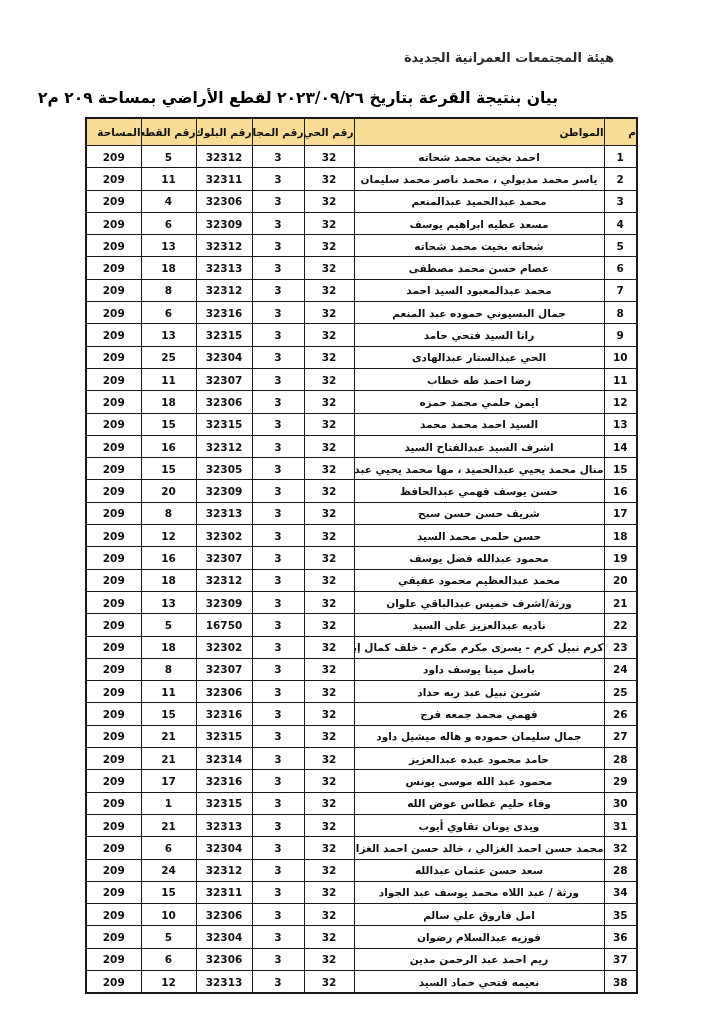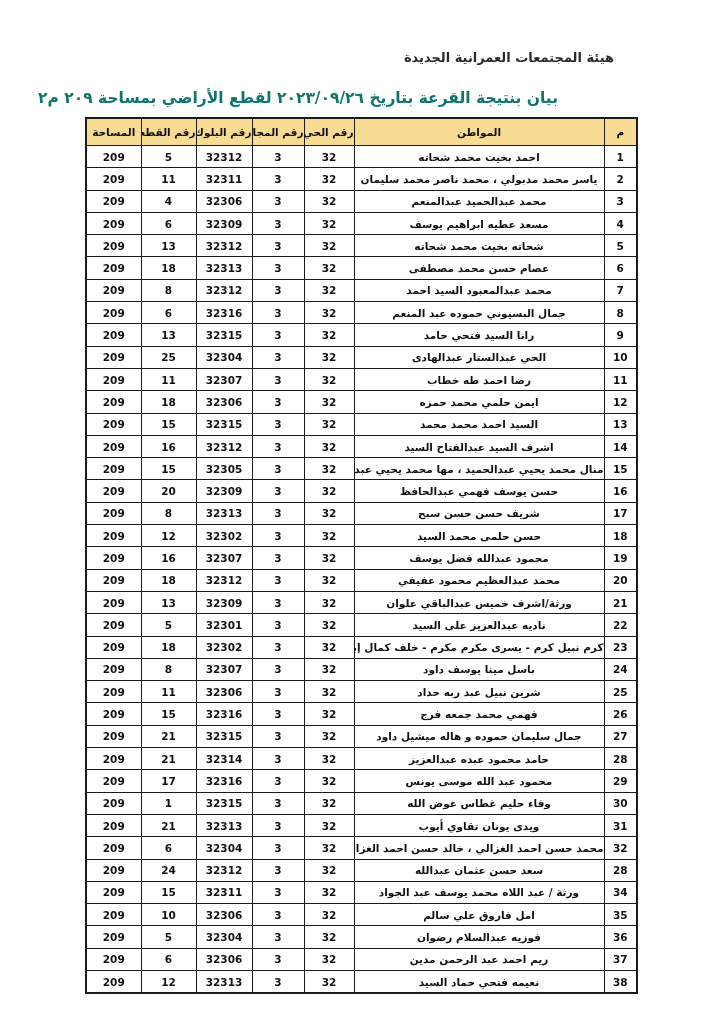--- a/index.html
+++ b/index.html
@@ -7,36 +7,36 @@
     position:relative; width:724px; height:1024px; background:#ffffff;
     font-family:"DejaVu Sans", sans-serif; overflow:hidden;
   }
   .org-block {
     position:absolute; top:48px; right:110px; text-align:right;
     font-size:13px; font-weight:bold; color:#2b2b2b; line-height:20px;
     direction:rtl;
   }
   .doc-title {
     position:absolute; top:89px; right:166px; width:470px;
-    text-align:center; font-size:15.5px; font-weight:bold; color:#0f766e;
+    text-align:center; font-size:15.5px; font-weight:bold; color:#000000;
     direction:rtl; white-space:nowrap;
   }
   table.results {
     position:absolute; top:117px; right:86px; width:551px;
     border-collapse:collapse; table-layout:fixed; direction:rtl;
     border:2.5px solid var(--border,#1a1a1a);
   }
   table.results th, table.results td {
     border:1.6px solid var(--border,#1a1a1a);
     color:var(--text,#111111);
     padding:0; vertical-align:middle;
   }
   table.results th {
     background:var(--header-fill,#F8DC94);
-    height:26px; font-size:10.5px; font-weight:bold; text-align:center;
+    height:26px; font-size:10.5px; font-weight:bold; text-align:right;
     white-space:nowrap; overflow:hidden;
   }
   table.results td {
     height:21.3px; font-size:10.5px; font-weight:bold; text-align:center;
     white-space:nowrap; overflow:hidden;
     font-family:"DejaVu Sans", sans-serif;
   }
   td.c-name { text-align:right; padding:0 3px 0 2px; font-size:10px; }
   td.c-serial { font-size:10.5px; }
   col.w-serial{width:33px;} col.w-name{width:250px;} col.w-district{width:50px;}
@@ -263,21 +263,21 @@
           <td class="c-num">3</td>
           <td class="c-num">32309</td>
           <td class="c-num">13</td>
           <td class="c-num">209</td>
         </tr>
         <tr>
           <td class="c-serial">22</td>
           <td class="c-name">ناديه عبدالعزيز على السيد</td>
           <td class="c-num">32</td>
           <td class="c-num">3</td>
-          <td class="c-num">32301</td>
+          <td class="c-num">16750</td>
           <td class="c-num">5</td>
           <td class="c-num">209</td>
         </tr>
         <tr>
           <td class="c-serial">23</td>
           <td class="c-name">كرم نبيل كرم - يسرى مكرم مكرم - خلف كمال إبراهيم</td>
           <td class="c-num">32</td>
           <td class="c-num">3</td>
           <td class="c-num">32302</td>
           <td class="c-num">18</td>

